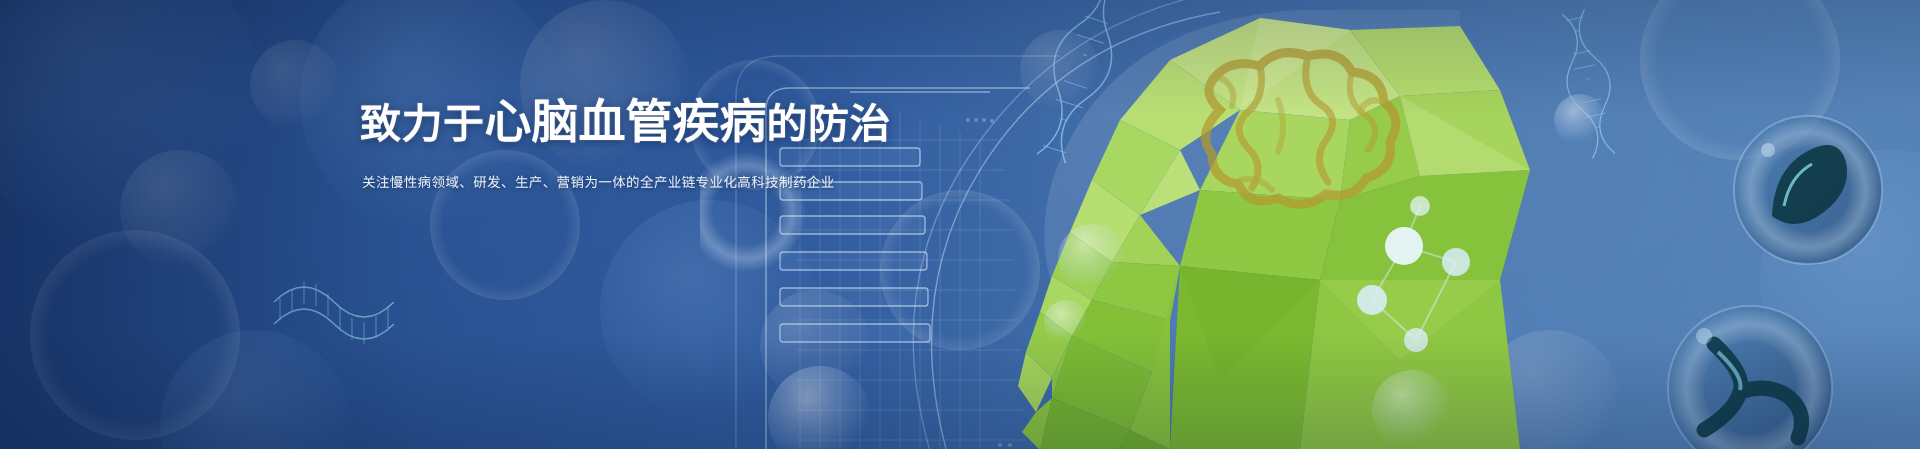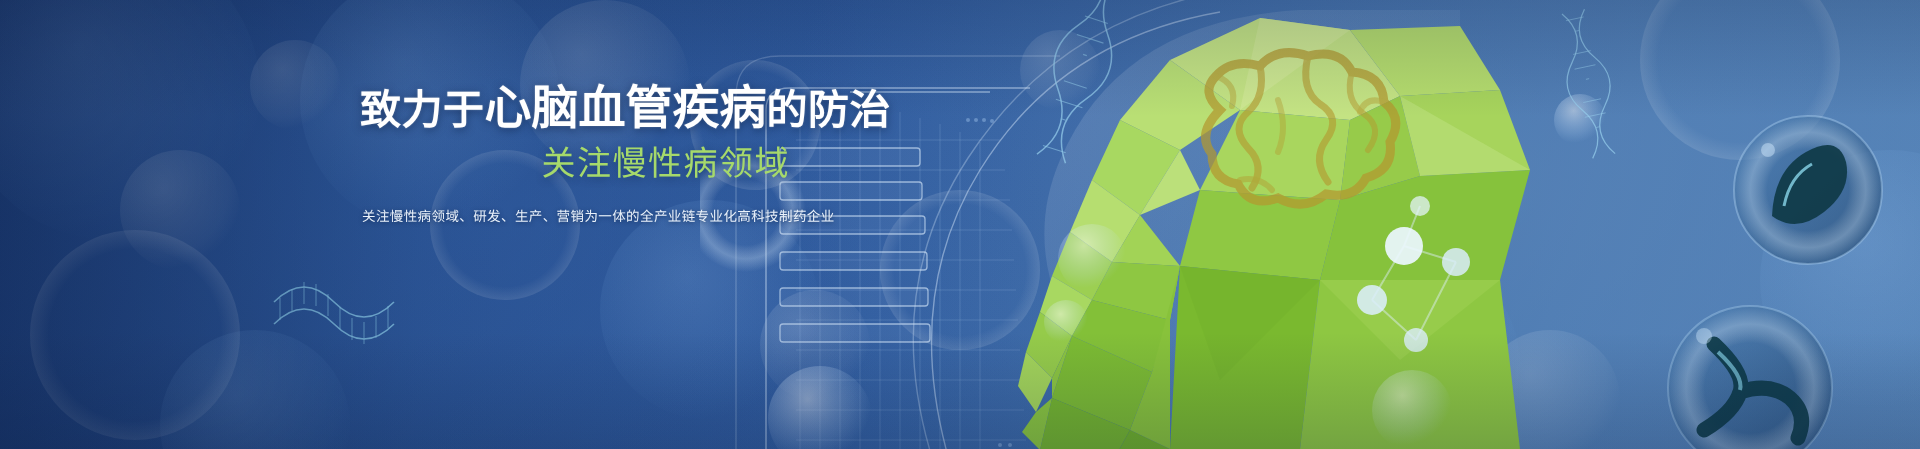--- a/index.html
+++ b/index.html
@@ -26,21 +26,21 @@
   
   .vignette{
     position:absolute;inset:0;
     background:
       linear-gradient(to right, rgba(10,30,70,.42) 0%, rgba(10,30,70,.10) 22%, rgba(10,30,70,0) 46%),
       linear-gradient(to bottom, rgba(8,24,60,.18) 0%, rgba(8,24,60,0) 26%, rgba(8,24,60,0) 74%, rgba(8,24,60,.20) 100%);
     pointer-events:none;
   }
 
   
-  .copy{position:absolute;left:360px;top:82px;width:430px;text-align:right;}
+  .copy{position:absolute;left:360px;top:96px;width:430px;}
 
   .headline{
     margin:0;
     font-size:41px;
     font-weight:bold;
     line-height:1.12;
     color:#ffffff;
     letter-spacing:.5px;
     white-space:nowrap;
     text-shadow:0 2px 9px rgba(8,26,62,.55), 0 0 2px rgba(255,255,255,.35);
@@ -317,18 +317,17 @@
       <line x1="106" y1="66" x2="106" y2="88"></line>
       <line x1="118" y1="56" x2="118" y2="78"></line>
     </g>
   </svg>
 
   <div class="vignette"></div>
 
   <div class="copy">
     <h1 class="headline"><span>致力于</span><span class="big">心脑血管疾病</span><span>的防治</span></h1>
 
-    <h2 class="subhead">关注慢性病领域</h2>
 
     <p class="tagline">关注慢性病领域、研发、生产、营销为一体的全产业链专业化高科技制药企业</p>
   </div>
 
 </div>
 
 </body></html>

